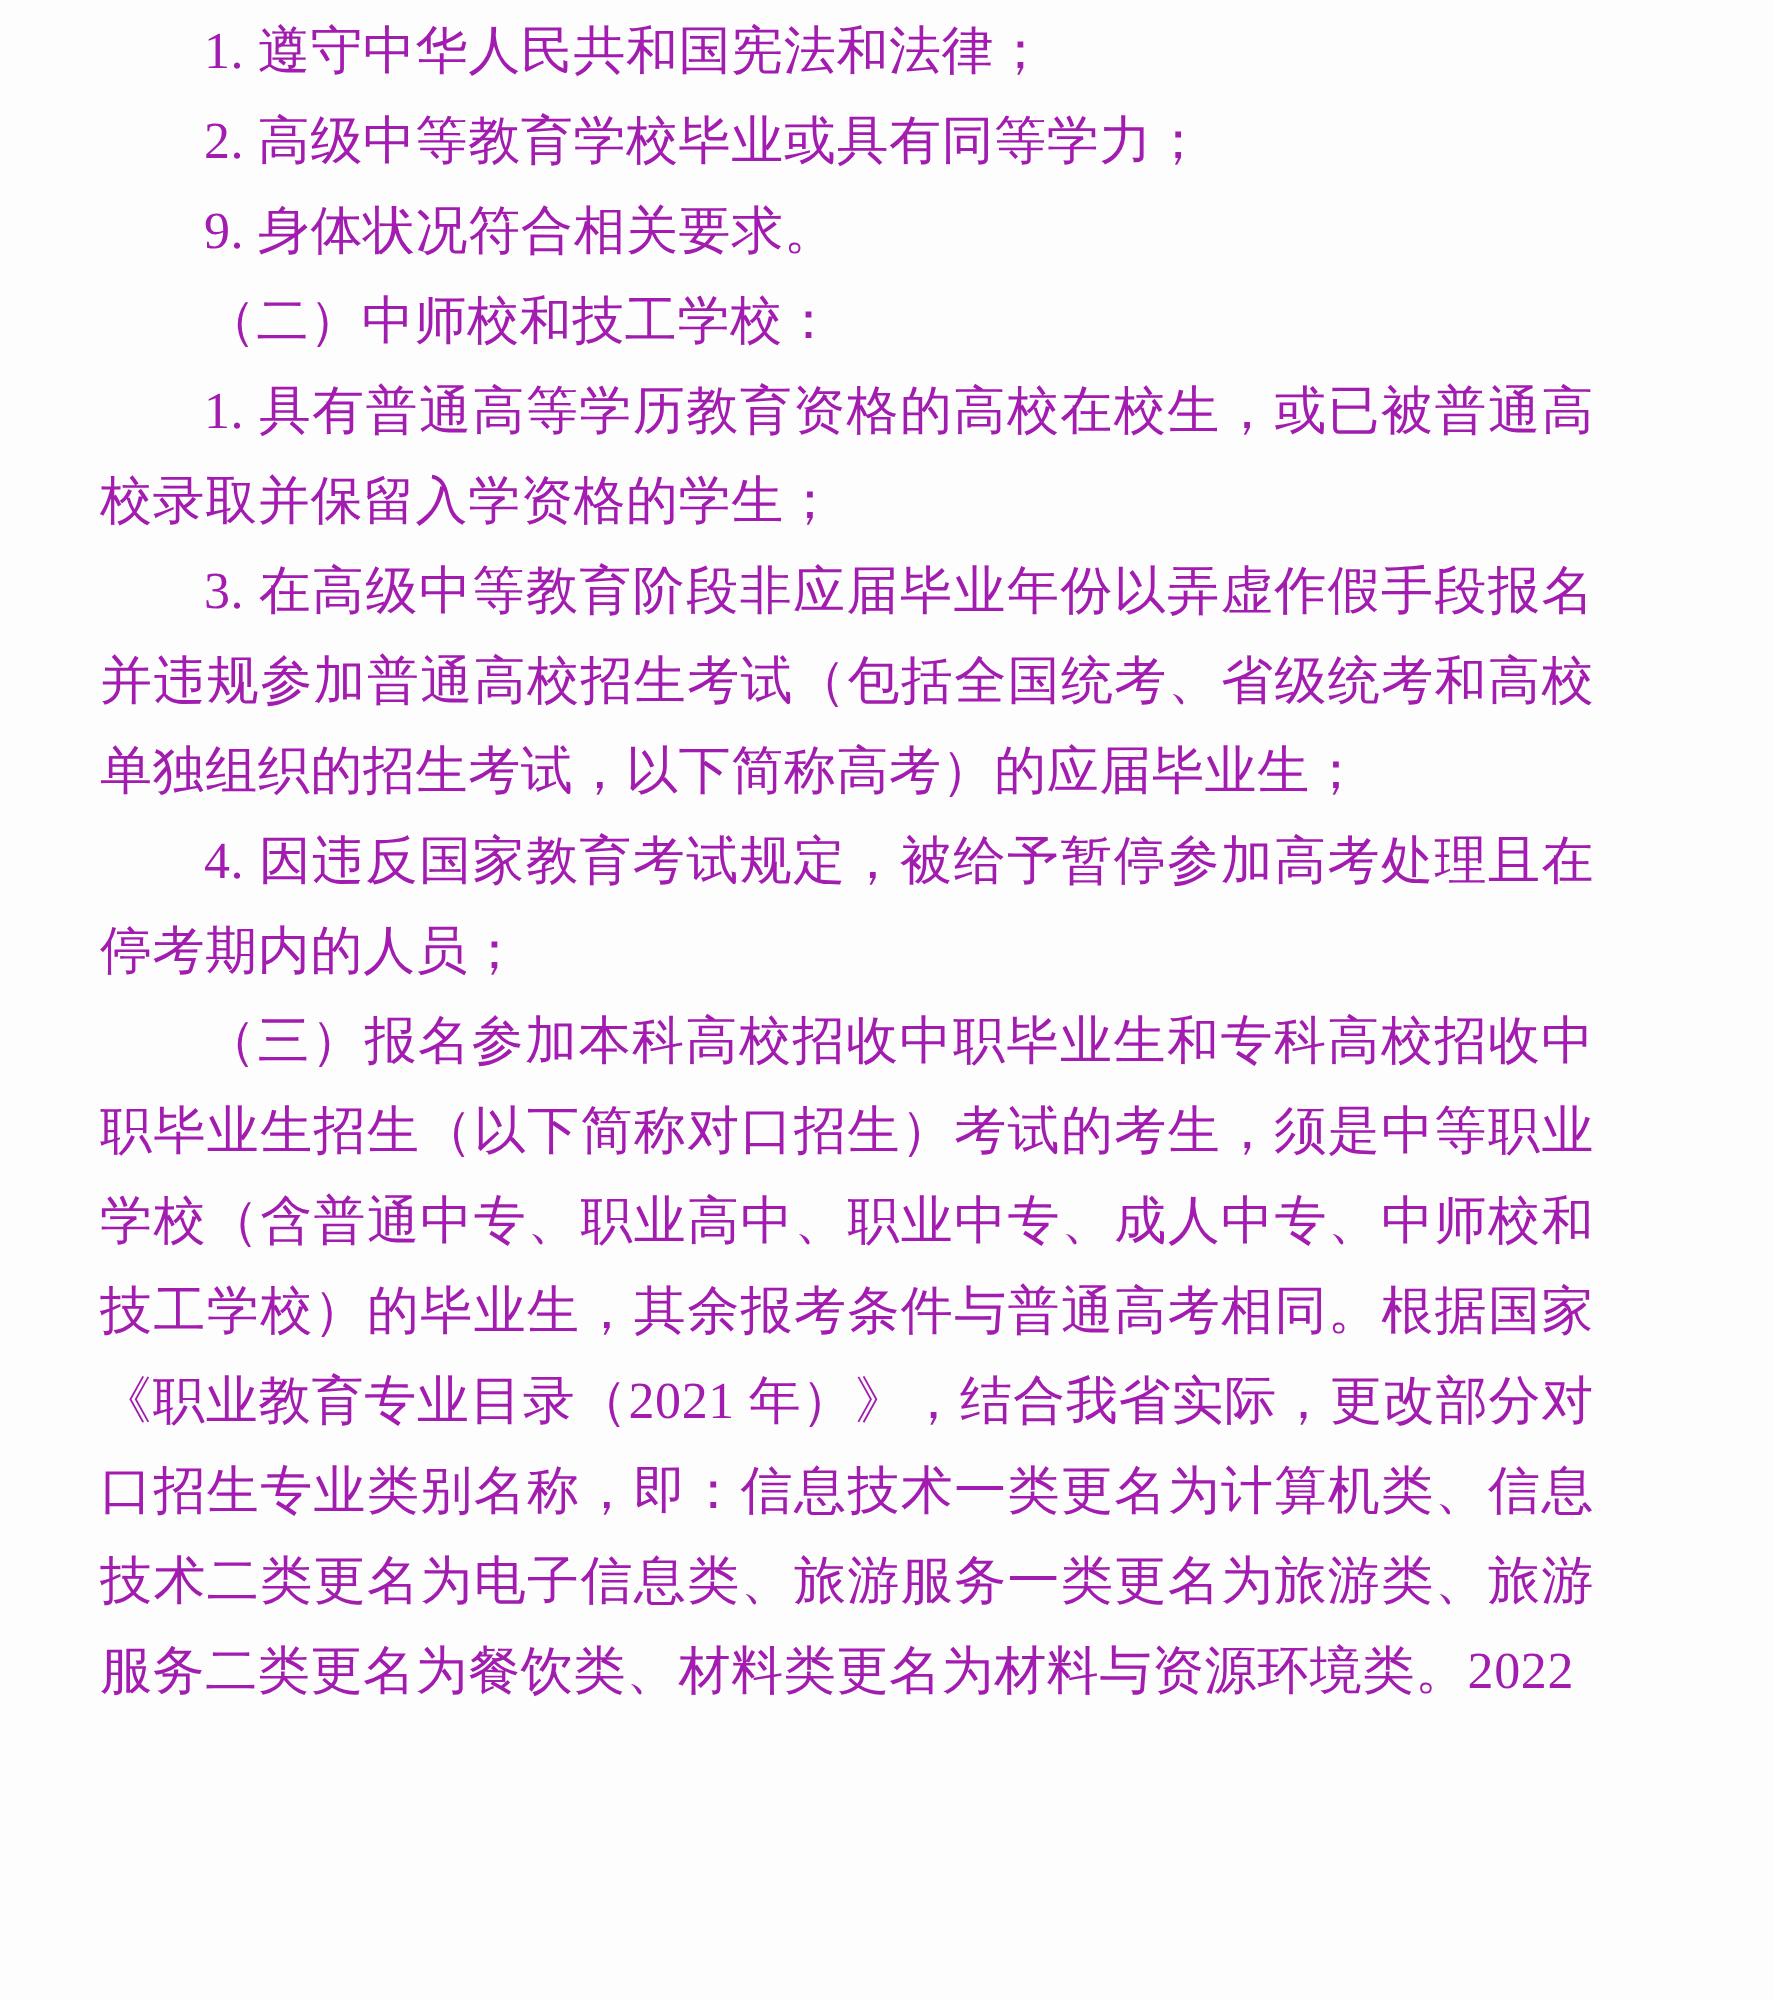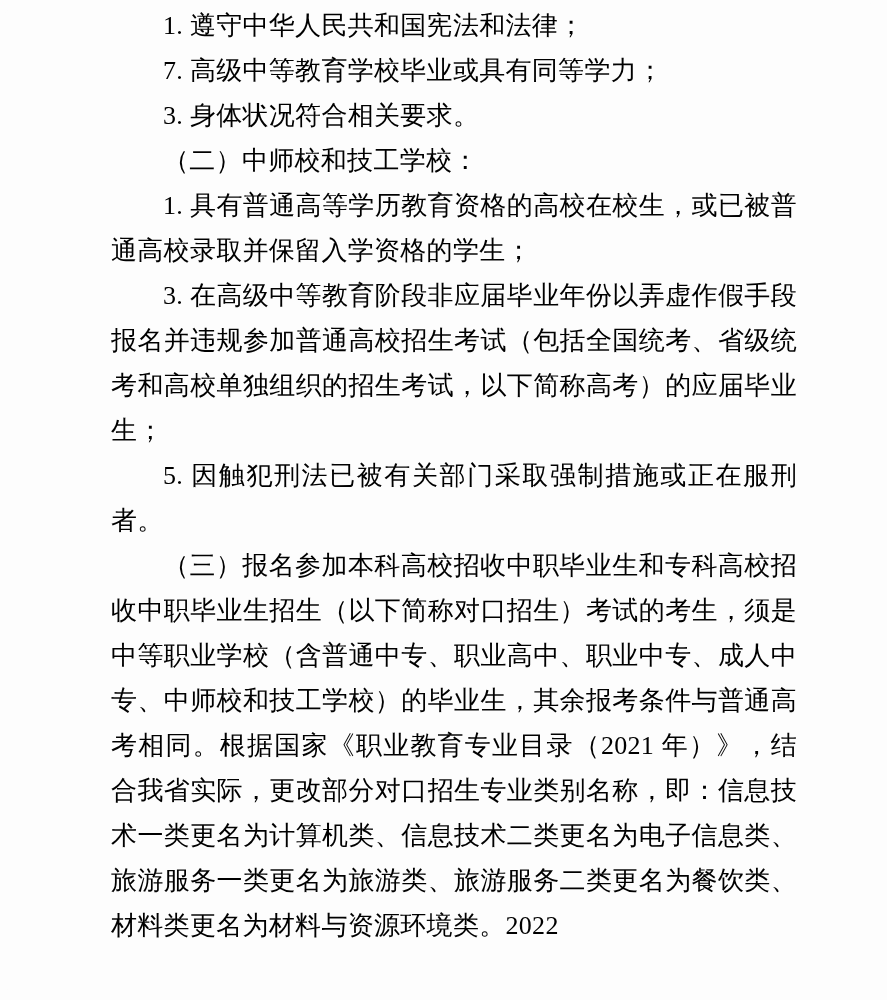--- a/index.html
+++ b/index.html
@@ -6,42 +6,42 @@
     margin: 0;
     padding: 0;
     background: #fdfdfd;
   }
   .page {
     position: relative;
     width: 887px;
     height: 1000px;
     box-sizing: border-box;
     background: #fdfdfd;
-    padding: 3px 90px 0 111px;
+    padding: 3px 90px 0 50px;
     font-family: "Liberation Serif", "DejaVu Serif", serif;
     font-size: 26px;
     line-height: 45px;
-    color: #000000;
+    color: #a21caf;
     overflow: hidden;
     border-radius: 30px;
   }
   .para {
     margin: 0;
     text-indent: 2em;
     text-align: justify;
     text-justify: inter-ideograph;
     letter-spacing: 0.3px;
   }
 </style>
 </head>
 <body>
 
 <div class="page">
   <p class="para">1. 遵守中华人民共和国宪法和法律；</p>
-  <p class="para">7. 高级中等教育学校毕业或具有同等学力；</p>
-  <p class="para">3. 身体状况符合相关要求。</p>
+  <p class="para">2. 高级中等教育学校毕业或具有同等学力；</p>
+  <p class="para">9. 身体状况符合相关要求。</p>
   <p class="para">（二）中师校和技工学校：</p>
   <p class="para">1. 具有普通高等学历教育资格的高校在校生，或已被普通高校录取并保留入学资格的学生；</p>
   <p class="para">3. 在高级中等教育阶段非应届毕业年份以弄虚作假手段报名并违规参加普通高校招生考试（包括全国统考、省级统考和高校单独组织的招生考试，以下简称高考）的应届毕业生；</p>
-  <p class="para">5. 因触犯刑法已被有关部门采取强制措施或正在服刑者。</p>
+  <p class="para">4. 因违反国家教育考试规定，被给予暂停参加高考处理且在停考期内的人员；</p>
   <p class="para">（三）报名参加本科高校招收中职毕业生和专科高校招收中职毕业生招生（以下简称对口招生）考试的考生，须是中等职业学校（含普通中专、职业高中、职业中专、成人中专、中师校和技工学校）的毕业生，其余报考条件与普通高考相同。根据国家《职业教育专业目录（2021 年）》，结合我省实际，更改部分对口招生专业类别名称，即：信息技术一类更名为计算机类、信息技术二类更名为电子信息类、旅游服务一类更名为旅游类、旅游服务二类更名为餐饮类、材料类更名为材料与资源环境类。2022</p>
 
 </div>
 
 </body></html>

